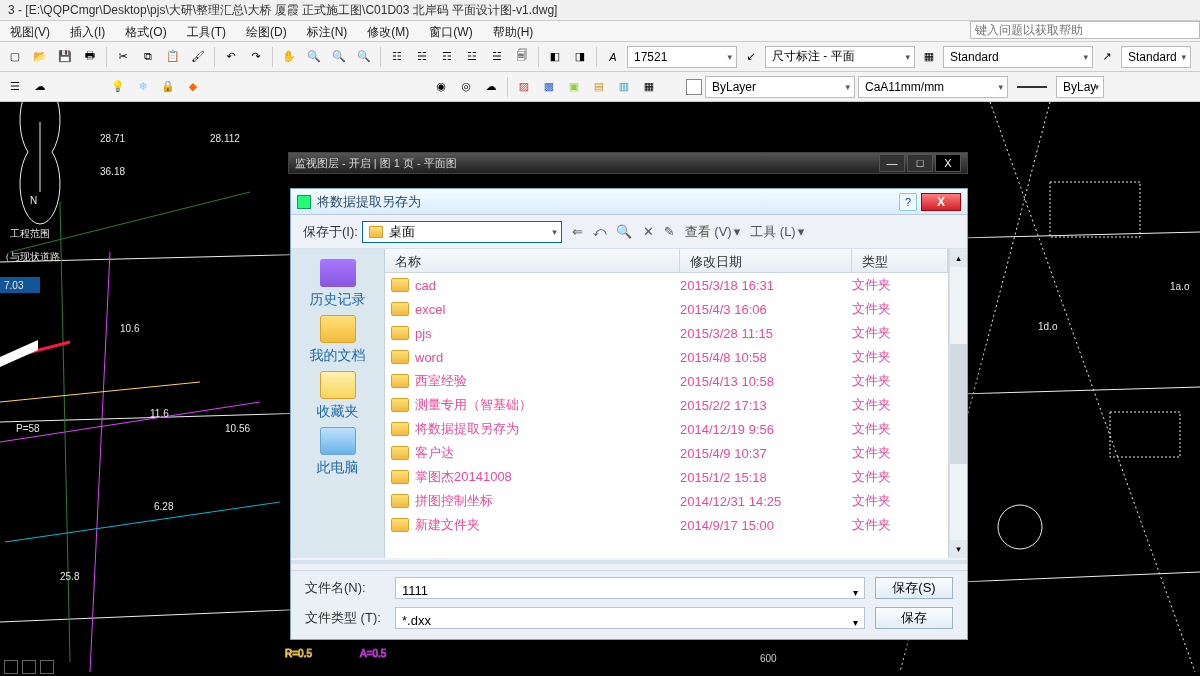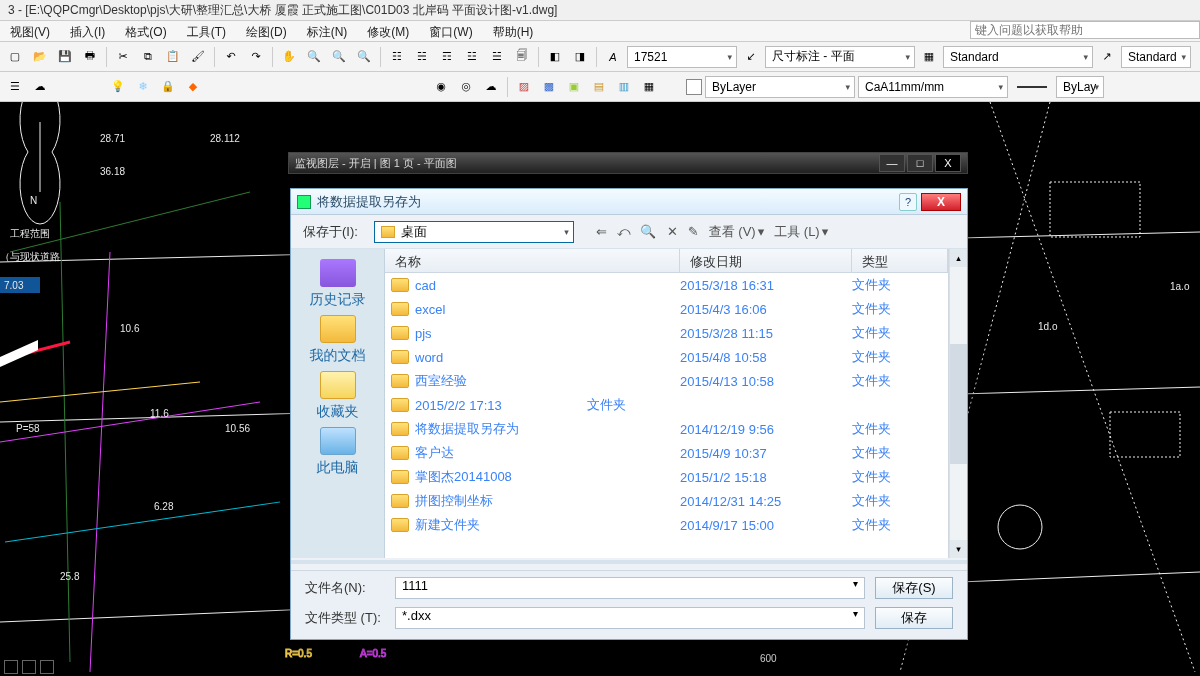--- a/index.html
+++ b/index.html
@@ -35,21 +35,21 @@
 .subwin .wbtn { width:26px; height:18px; background:#333; color:#fff; font-size:11px; display:flex; align-items:center; justify-content:center; border:1px solid #555; }
 .subwin .wbtn.close { background:#000; }
 
 
 .dialog { position:absolute; left:290px; top:176px; width:678px; height:452px; background:#eef2f6; border:1px solid #7fa7c7; box-shadow:0 6px 30px rgba(0,0,0,.6); display:flex; flex-direction:column;margin-top:12px; }
 .dlg-title { height:26px; background:linear-gradient(#f5fbff,#d9ecfb); display:flex; align-items:center; padding:0 6px; font-size:13px; color:#2a4b66; border-bottom:1px solid #bcd; }
 .dlg-title .ico { width:14px; height:14px; margin-right:6px; background:#2f7; border:1px solid #195; }
 .dlg-title .hlp { width:18px; height:18px; margin-left:auto; background:#eef9ff; border:1px solid #8cc; border-radius:2px; text-align:center; font-size:11px; line-height:16px; color:#247; }
 .dlg-title .x { width:40px; height:18px; margin-left:4px; background:linear-gradient(#ff7d7d,#d2202c); border:1px solid #a00; color:#fff; text-align:center; font-weight:bold; font-size:12px; line-height:16px; }
 
-.dlg-path { height:34px; display:flex; align-items:center; padding:0 12px; gap:16px; font-size:13px; border-bottom:1px solid #d7e3ec; }
+.dlg-path { height:34px; display:flex; align-items:center; padding:0 12px; gap:4px; font-size:13px; border-bottom:1px solid #d7e3ec; }
 .dlg-path .lbl { color:#333; }
 .dlg-path .loc { flex:0 0 200px; height:22px; background:#fff; border:1px solid #0369a1; display:flex; align-items:center; padding:0 6px; font-size:13px; position:relative; }
 .dlg-path .loc .caret { position:absolute; right:4px; color:#555; font-size:9px; }
 .dlg-path .nav { display:flex; gap:10px; align-items:center; margin-left:6px; color:#555; font-size:13px; }
 .dlg-path .nav span { cursor:default; }
 .dlg-path .dd { display:flex; align-items:center; gap:2px; }
 
 .dlg-body { display:flex; flex:1; min-height:0; }
 .places { width:94px; background:#dbe7ef; border-right:1px solid #c2d2de; display:flex; flex-direction:column; align-items:center; padding:10px 0; gap:6px; }
 .place { display:flex; flex-direction:column; align-items:center; gap:4px; font-size:14px; color:#1f6aa6; cursor:default; }
@@ -59,34 +59,34 @@
 .p-fav { background:linear-gradient(#fff2b0,#f6d55c); border:1px solid #d9a32a; }
 .p-pc { background:linear-gradient(#bfe1ff,#69b3e7); border:1px solid #6aa3cc; }
 
 .filelist { flex:1; background:#fff; position:relative; display:flex; flex-direction:column; border-right:1px solid #cfd8e0; overflow:hidden; }
 .fl-head { display:flex; height:24px; background:linear-gradient(#f6f9fc,#e7eef4); border-bottom:1px solid #cbd6e0; font-size:13px; color:#333; }
 .fl-head > div { padding:4px 10px; border-right:1px solid #cfd8e0; }
 .c-name { flex:1; }
 .c-date { width:172px; }
 .c-type { width:96px; }
 .fl-rows { flex:1; overflow:hidden; }
-.frow { display:flex; height:24px; align-items:center; font-size:13px; color:#3b82f6; padding-left:6px; }
+.frow { display:flex; height:24px; align-items:center; font-size:13px; color:#ec4899; padding-left:6px; }
 .frow .fico { width:18px; height:14px; background:linear-gradient(#ffe27a,#f3b93c); border:1px solid #d9a32a; border-radius:2px; margin-right:6px; }
 .frow .nm { flex:1; white-space:nowrap; overflow:hidden; }
 .frow .dt { width:172px; }
 .frow .tp { width:96px; }
 .scroll { width:18px; background:#f0f3f6; border-left:1px solid #d7e0e8; display:flex; flex-direction:column; justify-content:space-between; }
 .scroll .arr { height:18px; background:#e2e9ef; text-align:center; font-size:9px; line-height:18px; }
 .scroll .thumb { height:120px; background:#d2dbe3; margin:0; }
 .filelist-wrap { display:flex; flex:1; min-height:0; }
 
 .dlg-bottom { padding:6px 14px 10px; border-top:1px solid #cfd8e0; background:#eaf0f5; font-size:13px; display:flex; flex-direction:column; gap:8px; }
 .btm-row { display:flex; align-items:center; gap:10px; }
 .btm-row .lbl { width:80px; color:#333; }
-.btm-row .field { flex:1; height:22px; background:#fff; border:1px solid #b6c3d0; display:flex; align-items:flex-start; padding:0 6px; position:relative; }
+.btm-row .field { flex:1; height:22px; background:#fff; border:1px solid #b6c3d0; display:flex; align-items:flex-end; padding:0 6px; position:relative; }
 .btm-row .field .caret { position:absolute; right:6px; font-size:10px; }
 .btm-row .btn { width:78px; height:22px; background:linear-gradient(#fbfdff,#e1ecf5); border:1px solid #9bb3c6; font-size:13px; display:flex; align-items:center; justify-content:center; }
 .short-line { height:4px; background:#d7e3ec; margin:2px 0 6px; }
 
 .footer-icons { position:absolute; bottom:2px; left:4px; display:flex; gap:4px; }
 .footer-icons .fi { width:14px; height:14px; border:1px solid #666; }
 </style>
 </head>
 <body>
 
@@ -315,20 +315,21 @@
                 <div class="tp">文件夹</div>
               </div>
               <div class="frow">
                 <div class="fico"></div>
                 <div class="nm">西室经验</div>
                 <div class="dt">2015/4/13 10:58</div>
                 <div class="tp">文件夹</div>
               </div>
               <div class="frow">
                 <div class="fico"></div>
+                <div class="nm">测量专用（智基础）</div>
                 <div class="dt">2015/2/2 17:13</div>
                 <div class="tp">文件夹</div>
               </div>
               <div class="frow">
                 <div class="fico"></div>
                 <div class="nm">将数据提取另存为</div>
                 <div class="dt">2014/12/19 9:56</div>
                 <div class="tp">文件夹</div>
               </div>
               <div class="frow">

